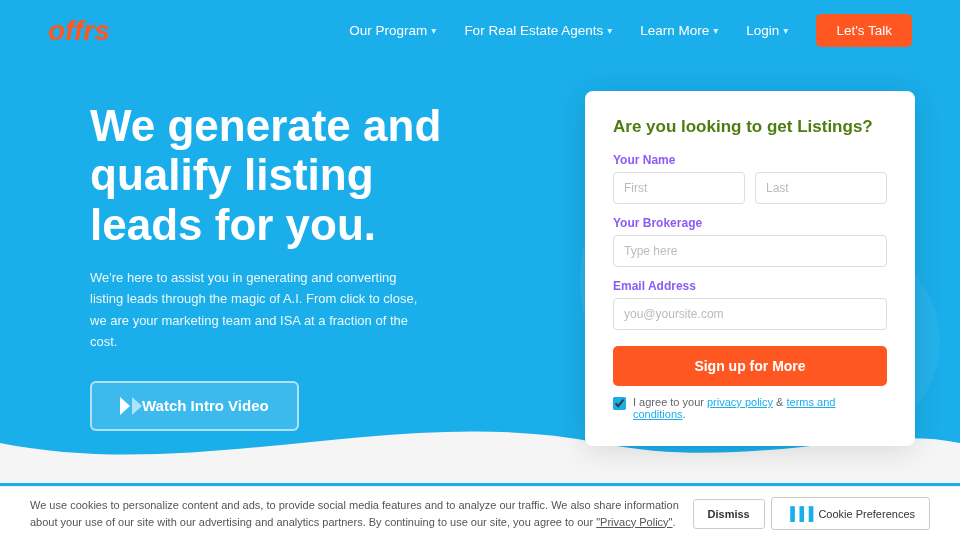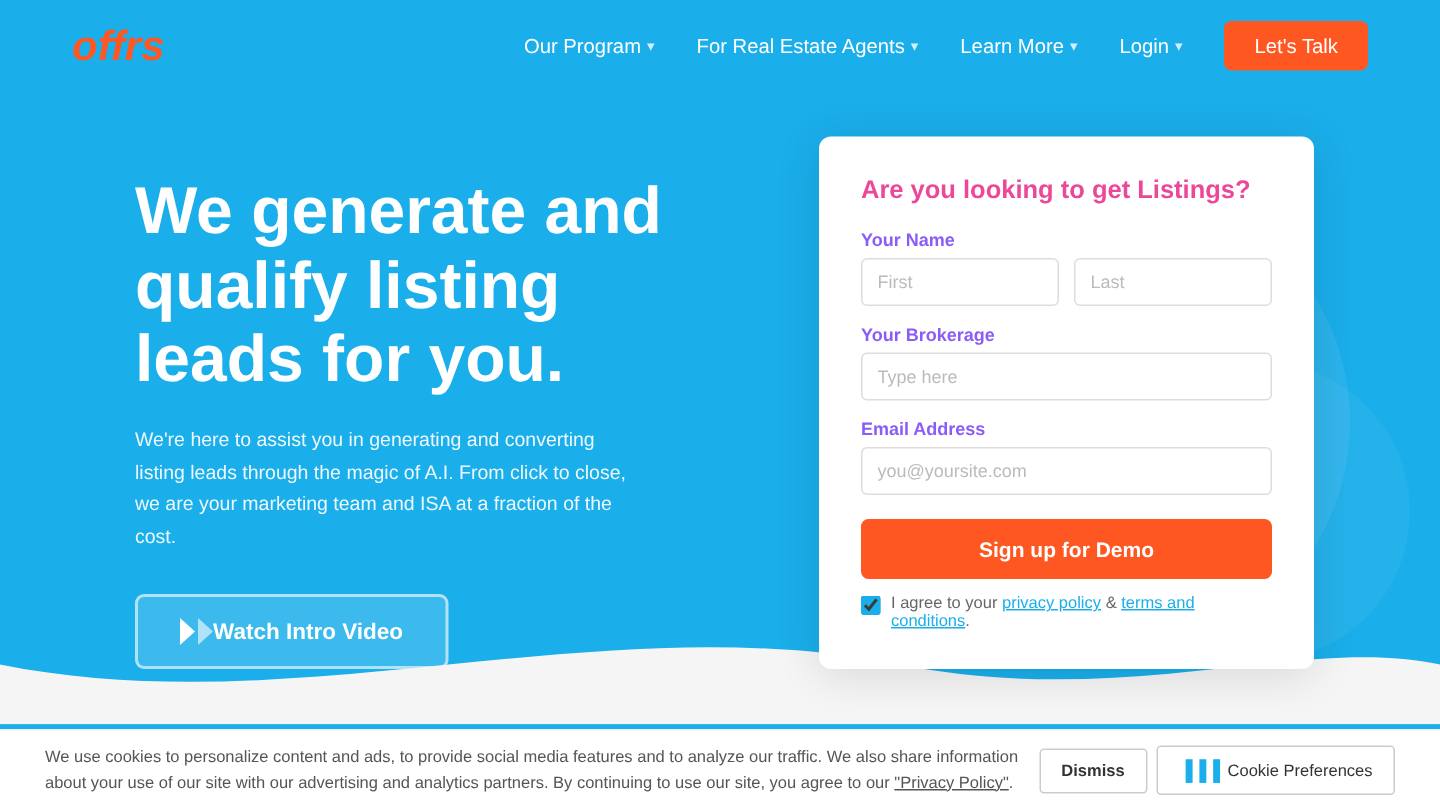--- a/index.html
+++ b/index.html
@@ -18,22 +18,22 @@
       display: flex; align-items: center; gap: 4px; text-decoration: none;
     }
     .nav-link .caret { font-size: 10px; opacity: 0.8; }
     .btn-talk {
       background: #ff5722; color: #fff; border: none; padding: 9px 20px;
       border-radius: 5px; font-size: 13.5px; font-weight: 400; cursor: pointer;
     }
 
     
     .hero {
-      display: flex; align-items: flex-end; justify-content: space-between;
-      padding: 30px 84px 0 90px; position: relative;
+      display: flex; align-items: flex-start; justify-content: space-between;
+      padding: 30px 45px 0 90px; position: relative;
     }
     .hero-left { flex: 1; padding-top: 10px; }
     .hero-title {
       font-size: 44px; font-weight: 800; color: #fff; line-height: 1.12;
       margin-bottom: 18px; max-width: 380px;
     }
     .hero-sub {
       font-size: 13px; color: rgba(255,255,255,0.92); line-height: 1.65;
       max-width: 330px; margin-bottom: 28px;
     }
@@ -52,21 +52,21 @@
     }
     .chevron2 { opacity: 0.6; }
 
     
     .form-card {
       background: #fff; border-radius: 8px; padding: 26px 28px;
       width: 330px; flex-shrink: 0; box-shadow: 0 4px 30px rgba(0,0,0,0.12);
       position: relative; z-index: 5;
     }
     .form-title {
-      font-size: 17px; font-weight: 700; color: #ec4899; margin-bottom: 16px;
+      font-size: 17px; font-weight: 700; color: #4d7c0f; margin-bottom: 16px;
     }
     .form-label {
       font-size: 12px; color: #8b5cf6; font-weight: 600; margin-bottom: 5px; display: block;
     }
     .form-row { display: flex; gap: 10px; margin-bottom: 12px; }
     .form-input {
       width: 100%; border: 1px solid #ddd; border-radius: 4px;
       padding: 8px 10px; font-size: 12px; color: #555; outline: none;
     }
     .form-input::placeholder { color: #bbb; }
@@ -183,21 +183,21 @@
         <label class="form-label">Your Brokerage</label>
         <input class="form-input" type="text" placeholder="Type here" style="">
       </div>
 
 
       <div class="form-group">
         <label class="form-label">Email Address</label>
         <input class="form-input" type="email" placeholder="you@yoursite.com" style="">
       </div>
 
-      <button class="btn-signup">Sign up for Demo</button>
+      <button class="btn-signup">Sign up for More</button>
 
       <div class="agree-row">
         <input type="checkbox" class="agree-check" checked="" style="">
         <span class="agree-text">
           <span>I agree to your </span><a href="#">privacy policy</a><span> &amp; </span><a href="#">terms and conditions</a><span>.</span>
         </span>
       </div>
     </div>
   </div>
 

